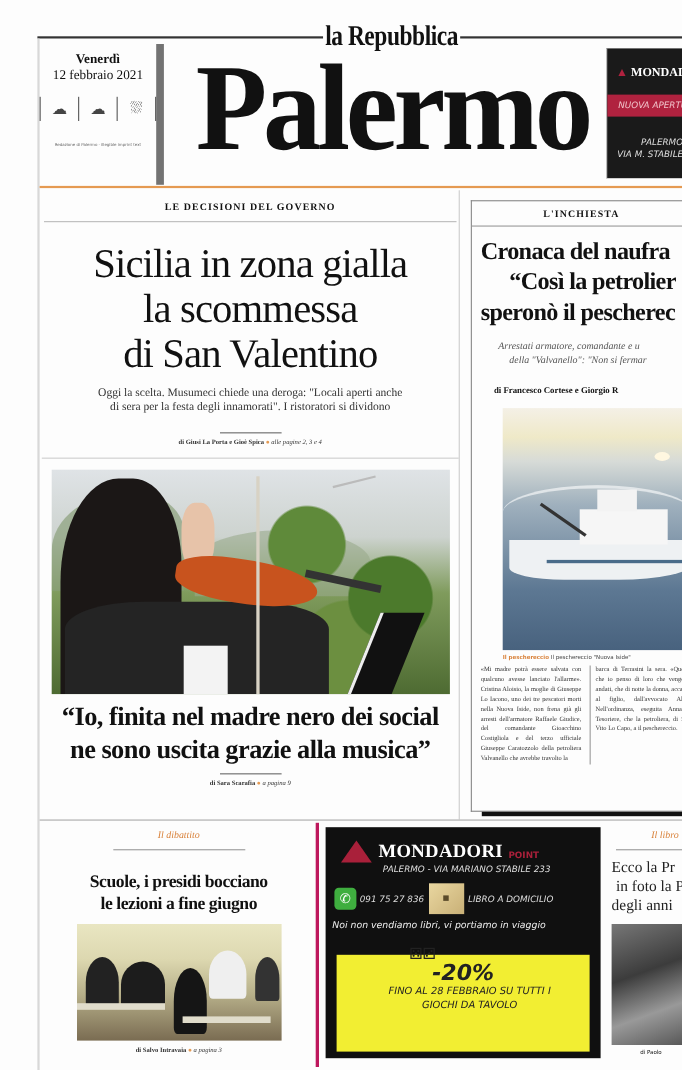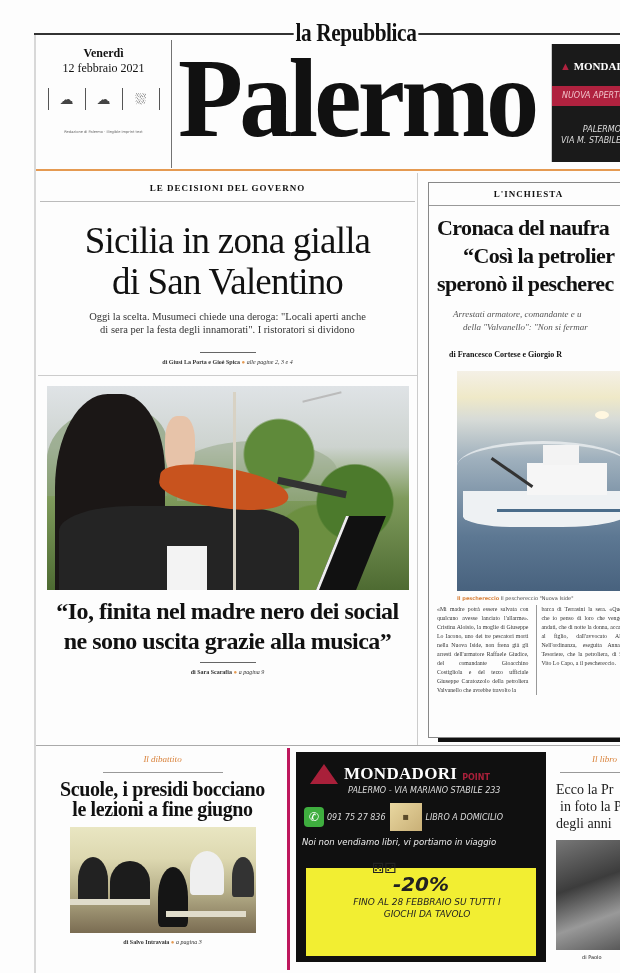--- a/index.html
+++ b/index.html
@@ -5,21 +5,21 @@
   * { box-sizing: border-box; margin: 0; padding: 0; }
   html, body { width: 620px; height: 973px; overflow: hidden; background: #fdfdfd; }
   body { position: relative; font-family: "DejaVu Serif", serif; color: #111; }
 
   .masthead-rule { position: absolute; top: 33px; left: 34px; right: 0; height: 2px; background: #333; }
   .brand { position: absolute; top: 16px; left: 280px; width: 152px; text-align: center; background: #fdfdfd;
            font-family: "Liberation Serif", serif; font-weight: bold; font-size: 26px; letter-spacing: -0.5px; line-height: 34px; transform: scaleX(0.82); transform-origin: center; }
 
   .page-frame { position: absolute; left: 34px; top: 35px; width: 590px; height: 938px; border-left: 2px solid #d8d8d8; }
 
-  .dateblock { position: absolute; top: 40px; left: 36px; width: 136px; height: 128px; text-align: center; border-right: 1px solid #737373; }
+  .dateblock { position: absolute; top: 40px; left: 36px; width: 113px; height: 128px; text-align: center; border-right: 7px solid #737373; }
   .dateblock .day { font-family: "Liberation Serif", serif; font-weight: bold; font-size: 12px; margin-top: 6px; }
   .dateblock .date { font-family: "Liberation Serif", serif; font-size: 12px; }
   .weather { display: flex; justify-content: center; gap: 4px; margin-top: 10px; height: 26px; align-items: center; }
   .weather .tick { width: 1px; height: 22px; background: #555; }
   .weather .wicon { font-size: 14px; color: #444; width: 28px; text-align: center; }
   .credits { margin: 18px 8px 0; font-size: 3.6px; line-height: 5px; color: #666; font-family: "DejaVu Sans", sans-serif; }
 
   .title { position: absolute; top: 42px; left: 178px; font-family: "Liberation Serif", serif; font-weight: bold;
            font-size: 112px; line-height: 112px; letter-spacing: -4px; transform: scaleX(0.95); transform-origin: left; }
 
@@ -88,21 +88,21 @@
   .inq-cols .col { width: 94px; font-size: 5.8px; line-height: 9px; color: #333; text-align: justify; font-family: "Liberation Serif", serif; }
   .inq-cols .col + .col { border-left: 1px solid #999; padding-left: 4px; }
   .inquiry-shadow { position: absolute; top: 738px; left: 438px; width: 190px; height: 4px; background: #111; }
 
   .bottom-rule { position: absolute; top: 745px; left: 36px; right: 0; height: 1px; background: #aaa; }
 
   
   .debate { position: absolute; top: 748px; left: 38px; width: 252px; height: 222px; border-right: 3px solid #be185d; text-align: center; }
   .debate .label-orange { margin-top: 6px; font-size: 9px; }
   .debate .rule { width: 120px; height: 1px; background: #999; margin: 8px auto 0; }
-  .debate-headline { font-family: "Liberation Serif", serif; font-weight: bold; font-size: 20px; line-height: 20px; letter-spacing: -0.4px; margin-top: 6px; }
+  .debate-headline { font-family: "Liberation Serif", serif; font-weight: bold; font-size: 16px; line-height: 20px; letter-spacing: -0.4px; margin-top: 19px; }
   .class-photo { position: relative; width: 186px; height: 106px; margin: 8px auto 0; overflow: hidden;
      background: linear-gradient(180deg, #e9e6c2 0%, #ddd8b0 30%, #b7b08a 60%, #7a6c52 100%); }
   .class-photo .p { position: absolute; border-radius: 50% 50% 10% 10%; }
   .class-photo .desk { position: absolute; height: 6px; background: #e0dccb; }
   .debate .byline { margin-top: 6px; }
 
   .ad { position: absolute; top: 752px; left: 296px; width: 250px; height: 210px; background: #101010; overflow: hidden; }
   .ad .logo { display: flex; align-items: center; margin: 12px 0 0 14px; }
   .ad .logo .tri { width: 0; height: 0; border-left: 14px solid transparent; border-right: 14px solid transparent; border-bottom: 20px solid #a9203a; margin-right: 6px; }
   .ad .logo .name { color: #fff; font-family: "Liberation Serif", serif; font-weight: bold; font-size: 17px; letter-spacing: 0.3px; }
@@ -159,20 +159,21 @@
   </div>
 </div>
 
 <div class="orange-rule"></div>
 
 <div class="main-col">
   <div class="kicker">LE DECISIONI DEL GOVERNO</div>
   <div class="kicker-rule"></div>
   <div class="headline">
     <div>Sicilia in zona gialla</div>
+    <div>la scommessa</div>
     <div>di San Valentino</div>
   </div>
   <div class="dek">
     <div>Oggi la scelta. Musumeci chiede una deroga: "Locali aperti anche</div>
     <div>di sera per la festa degli innamorati". I ristoratori si dividono</div>
   </div>
   <div class="short-rule"></div>
   <div class="byline">
     <b>di Giusi La Porta e Gioè Spica</b> <span class="dot">●</span> <i>alle pagine 2, 3 e 4</i>
   </div>

